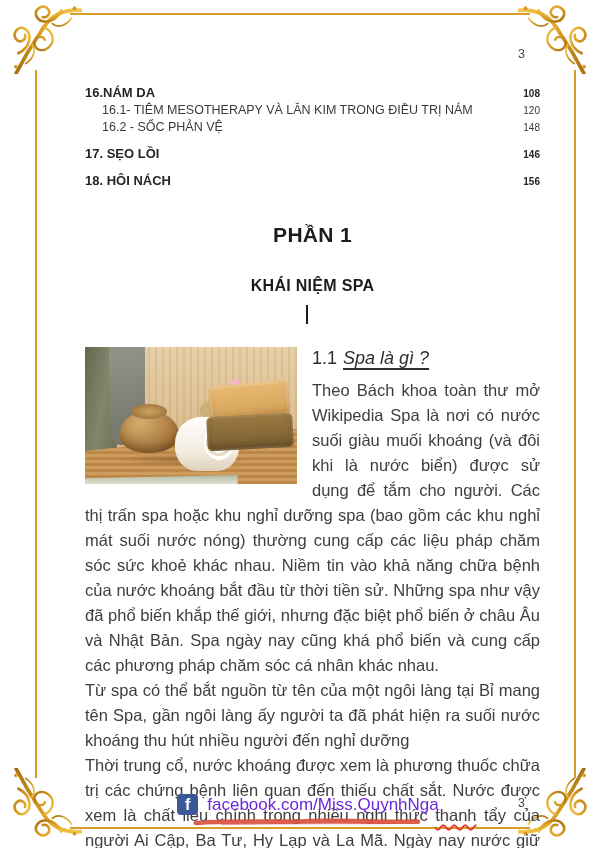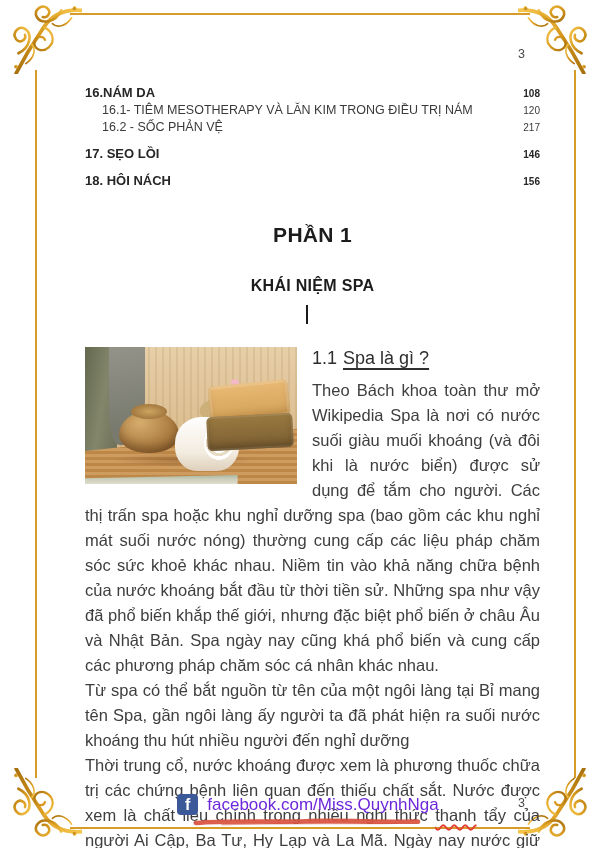--- a/index.html
+++ b/index.html
@@ -37,21 +37,21 @@
   .toc-row.main .toc-page { font-weight:700; }
 
   
   .h-part    { margin-top:33px; text-align:center; font-size:21px; font-weight:700; color:#1c1c1c; line-height:24px; letter-spacing:.3px; }
   .h-chapter { margin-top:27px; text-align:center; font-size:16px; font-weight:700; color:#1c1c1c; line-height:24px; letter-spacing:.3px; }
   .caret { width:2px; height:19px; background:#1b1b1b; margin:7px auto 0 auto; transform:translateX(-6px); }
 
   
   .article { margin-top:23px; }
   .section-head { font-size:18px; font-weight:400; color:#2e2e2e; margin:9px 0 9px 0; line-height:22px; }
-  .section-title { text-decoration:underline; text-underline-offset:4px; text-decoration-thickness:1.5px; }
+  .section-title { text-decoration:underline; text-underline-offset:4px; text-decoration-thickness:1.5px;font-style:italic; }
   .section-num { margin-right:6px; }
   .article p { font-size:16.5px; line-height:25px; text-align:justify; color:#3e3e3e; }
   .spell-error { text-decoration:underline wavy #e03c31; text-decoration-thickness:1.5px; text-underline-offset:3px; }
 
   
   .photo { float:left; width:212px; height:137px; margin:0 15px 2px 0; position:relative; overflow:hidden;
            background:
              repeating-linear-gradient(90deg, rgba(120,80,30,.10) 0 2px, rgba(255,255,255,0) 2px 7px),
              linear-gradient(180deg,#e7cfa8 0%,#ddbf92 55%,#d3ae7c 100%); }
   .ph-door { position:absolute; left:0; top:0; width:32px; height:104px;
@@ -174,21 +174,21 @@
       <div class="toc-row main">
         <span class="toc-label">16.NÁM DA</span>
         <span class="toc-page">108</span>
       </div>
       <div class="toc-row sub">
         <span class="toc-label">16.1- TIÊM MESOTHERAPY VÀ LĂN KIM TRONG ĐIỀU TRỊ NÁM</span>
         <span class="toc-page">120</span>
       </div>
       <div class="toc-row sub">
         <span class="toc-label">16.2 - SỐC PHẢN VỆ</span>
-        <span class="toc-page">217</span>
+        <span class="toc-page">148</span>
       </div>
       <div class="toc-row main">
         <span class="toc-label">17. SẸO LỒI</span>
         <span class="toc-page">146</span>
       </div>
       <div class="toc-row main">
         <span class="toc-label">18. HÔI NÁCH</span>
         <span class="toc-page">156</span>
       </div>
     </div>

